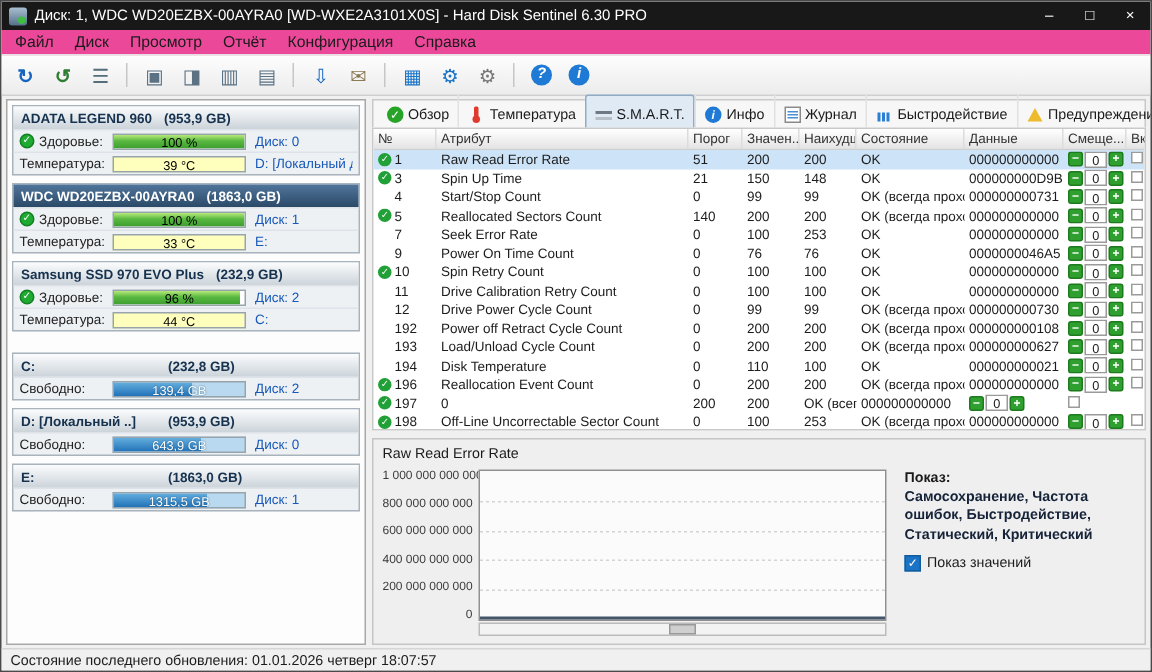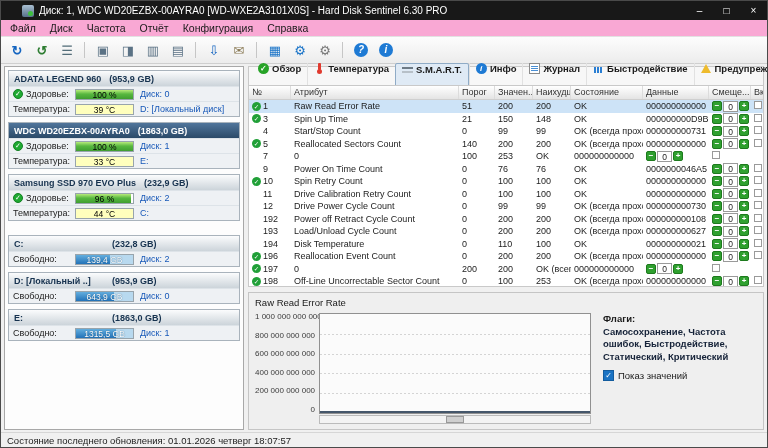--- a/index.html
+++ b/index.html
@@ -1,29 +1,29 @@
 <!DOCTYPE html>
 <html><head>
 <meta charset="utf-8">
 <style>
   * { margin:0; padding:0; box-sizing:border-box; }
   html,body { width:768px; height:448px; overflow:hidden; }
   body { font-family:"Liberation Sans", sans-serif; background:#f0f0f0; }
   .window { width:768px; height:448px; border:1px solid #4a4a4a; background:#f0f0f0; display:flex; flex-direction:column; overflow:hidden; }
 
   
-  .titlebar { height:19px; flex:none; background:#181818; color:#fff; display:flex; align-items:center; padding-left:21px; font-size:10px; }
+  .titlebar { height:19px; flex:none; background:#181818; color:#fff; display:flex; align-items:center; padding-left:5px; font-size:10px; }
   .app-icon { width:12px; height:12px; border-radius:2px; background:linear-gradient(#a9bfd1,#56708a); margin-right:5px; position:relative; flex:none; }
   .app-icon::after { content:""; position:absolute; right:1px; bottom:1px; width:5px; height:5px; border-radius:50%; background:#3fbf3f; }
   .title-text { white-space:nowrap; overflow:hidden; }
   .win-controls { margin-left:auto; display:flex; height:100%; }
   .win-btn { width:27px; height:100%; display:flex; align-items:center; justify-content:center; font-size:10px; color:#fff; }
 
   
-  .menubar { height:17px; flex:none; background:#f9a8d4; border-bottom:1px solid #e2e2e2; display:flex; align-items:center; font-size:10.5px; color:#1a1a1a; padding-left:2px; }
+  .menubar { height:17px; flex:none; background:#ec4899; border-bottom:1px solid #e2e2e2; display:flex; align-items:center; font-size:10.5px; color:#1a1a1a; padding-left:2px; }
   .menu-item { padding:0 7px; }
 
   
   .toolbar { height:27px; flex:none; background:linear-gradient(#fdfdfd,#ececec); border-bottom:1px solid #cfcfcf; display:flex; align-items:center; padding:0 4px; gap:1px; }
   .tool-btn { width:24px; height:24px; display:flex; align-items:center; justify-content:center; font-size:13px; position:relative; border-radius:2px; }
   .tool-btn .glyph { line-height:1; }
   .tool-btn.sep-after { margin-right:11px; }
   .tool-btn.sep-after::after { content:""; position:absolute; right:-6px; top:4px; width:1px; height:16px; background:#c6c6c6; }
   .tool-btn[data-icon="refresh-icon"] .glyph { color:#1565c0; font-weight:bold; }
   .tool-btn[data-icon="rescan-disks-icon"] .glyph { color:#2e7d32; font-weight:bold; }
@@ -45,35 +45,35 @@
 
   
   .disk-item, .vol-item { border:1px solid #a9b3bc; margin-bottom:5px; background:#eef1f4; font-size:9px; }
   .g-header { height:15px; display:flex; align-items:center; padding:0 5px; background:linear-gradient(#fbfcfd,#ccd4da); font-weight:bold; color:#16324f; position:relative; white-space:nowrap; overflow:hidden; }
   .g-name { margin-right:8px; }
   .disk-item.sel .g-header { background:linear-gradient(#50759b,#2b4a68); color:#fff; }
   .g-row { height:15px; display:flex; align-items:center; padding:0 4px; border-top:1px solid #dde3e8; white-space:nowrap; overflow:hidden; }
   .check-icon { width:10px; height:10px; border-radius:50%; background:#1faa32; border:1px solid #148024; color:#fff; font-size:7px; line-height:8px; text-align:center; margin-right:3px; flex:none; }
   .lbl { width:62px; flex:none; color:#222; }
   .lbl-h { width:49px; }
-  .bar { width:59px; height:11px; flex:none; border:1px solid #98a4ac; background:#fff; position:relative; text-align:center; overflow:hidden; }
+  .bar { width:89px; height:11px; flex:none; border:1px solid #98a4ac; background:#fff; position:relative; text-align:center; overflow:hidden; }
   .bar .fill { position:absolute; left:0; top:0; bottom:0; }
   .bar .txt { position:relative; font-size:8.5px; line-height:9px; font-weight:normal; }
   .bar.health .fill { background:linear-gradient(180deg,#b6ea7a,#58b840 45%,#3f9e30); }
   .bar.temp { background:#ffffbd; }
   .bar.free { background:#b8d9ef; }
   .bar.free .fill { background:linear-gradient(180deg,#63aede,#2272b8); }
   .bar.free .txt { color:#fff; text-shadow:0 0 1px #134a73; }
   .rlink { margin-left:6px; color:#1758b8; overflow:hidden; }
   .vol-list { margin-top:14px; }
   .vol-item .g-size { position:absolute; left:103px; }
 
   
   .tabbar { height:19px; flex:none; display:flex; align-items:center; background:#f7f7f7; border:1px solid #c9c9c9; border-bottom:none; font-size:9.5px; color:#1a1a1a; padding:0 3px; }
-  .tab { display:flex; gap:3px; padding:0 6px; height:26px; white-space:nowrap;font-weight:bold; }
+  .tab { display:flex; align-items:center; gap:3px; padding:0 6px; height:26px; white-space:nowrap; }
   .tab + .tab { border-left:1px solid #e1e1e1; }
   .tab.active { background:#dfeaf5; border:1px solid #8fabc6; border-radius:2px; }
   .tabicon { width:11px; height:11px; position:relative; flex:none; display:inline-block; }
   .tabicon[data-icon="overview"] { background:#27a327; border-radius:50%; }
   .tabicon[data-icon="overview"]::before { content:"✓"; color:#fff; font-size:8px; position:absolute; left:2px; top:0; line-height:11px; }
   .tabicon[data-icon="temperature"]::before { content:""; position:absolute; left:4px; top:0; width:3px; height:7px; background:#e03a2f; border-radius:1px; }
   .tabicon[data-icon="temperature"]::after { content:""; position:absolute; left:3px; bottom:0; width:5px; height:5px; background:#e03a2f; border-radius:50%; }
   .tabicon[data-icon="smart"]::before { content:""; position:absolute; left:0; top:3px; width:11px; height:2px; background:#6d7a85; box-shadow:0 4px 0 #b7c0c8; }
   .tabicon[data-icon="info"] { background:#1e7ad4; border-radius:50%; }
   .tabicon[data-icon="info"]::before { content:"i"; color:#fff; font-size:8px; font-weight:bold; font-style:italic; position:absolute; left:4px; top:0; line-height:11px; }
@@ -135,21 +135,21 @@
     <div class="win-controls">
       <span class="win-btn">–</span>
       <span class="win-btn">□</span>
       <span class="win-btn">×</span>
     </div>
   </div>
 
   <div class="menubar">
       <span class="menu-item">Файл</span>
       <span class="menu-item">Диск</span>
-      <span class="menu-item">Частота</span>
+      <span class="menu-item">Просмотр</span>
       <span class="menu-item">Отчёт</span>
       <span class="menu-item">Конфигурация</span>
       <span class="menu-item">Справка</span>
     </div>
 
   <div class="toolbar">
       <div class="tool-btn" data-icon="refresh-icon">
     <span class="glyph">↻</span>
   </div>
       <div class="tool-btn" data-icon="rescan-disks-icon">
@@ -402,20 +402,21 @@
       <span class="spin-val">0</span>
       <span class="spin-btn">+</span>
     </div>
     <div class="c"><span class="enable-box"></span></div>
   </div>
             <div class="trow">
     <div class="c c-num">
       <span class="flag-icon">✓</span>
       <span class="num">7</span>
     </div>
+    <div class="c">Seek Error Rate</div>
     <div class="c">0</div>
     <div class="c">100</div>
     <div class="c">253</div>
     <div class="c">OK</div>
     <div class="c">000000000000</div>
     <div class="c c-offset">
       <span class="spin-btn">−</span>
       <span class="spin-val">0</span>
       <span class="spin-btn">+</span>
     </div>
@@ -624,21 +625,21 @@
                 <i class="gl" style="top:80%"></i>
                 <i class="baseline"></i>
               </div>
               <div class="hscroll">
                 <span class="thumb"></span>
               </div>
             </div>
           </div>
 
           <div class="flags-panel">
-            <div class="flags-label">Флаги:</div>
+            <div class="flags-label">Показ:</div>
             <div class="flags-text">Самосохранение, Частота ошибок, Быстродействие, Статический, Критический</div>
             <div class="checkbox-row">
               <span class="checkbox">✓</span>
               <span>Показ значений</span>
             </div>
           </div>
 
         </div>
       </div>
 

